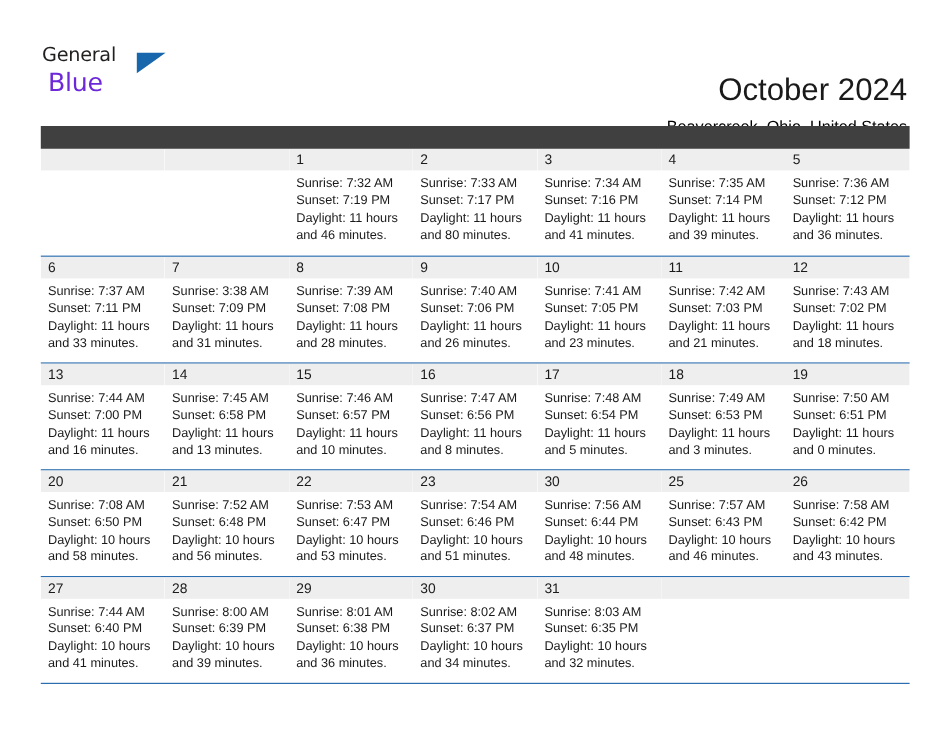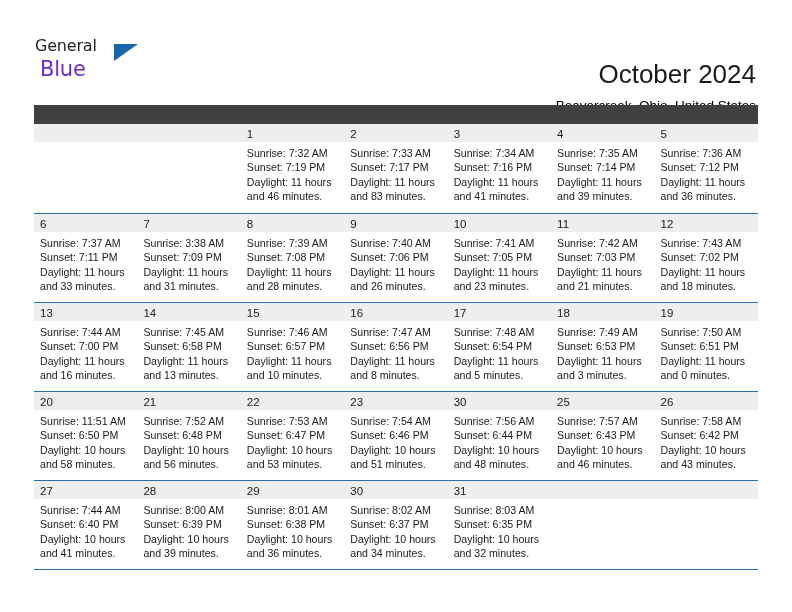--- a/index.html
+++ b/index.html
@@ -206,21 +206,21 @@
               <div class="detail-line">Daylight: 11 hours</div>
               <div class="detail-line">and 46 minutes.</div>
             </div>
           </div>
           <div class="day-cell">
             <div class="day-number-band"><span class="day-number">2</span></div>
             <div class="day-details">
               <div class="detail-line">Sunrise: 7:33 AM</div>
               <div class="detail-line">Sunset: 7:17 PM</div>
               <div class="detail-line">Daylight: 11 hours</div>
-              <div class="detail-line">and 83 minutes.</div>
+              <div class="detail-line">and 80 minutes.</div>
             </div>
           </div>
           <div class="day-cell">
             <div class="day-number-band"><span class="day-number">3</span></div>
             <div class="day-details">
               <div class="detail-line">Sunrise: 7:34 AM</div>
               <div class="detail-line">Sunset: 7:16 PM</div>
               <div class="detail-line">Daylight: 11 hours</div>
               <div class="detail-line">and 41 minutes.</div>
             </div>
@@ -371,21 +371,21 @@
               <div class="detail-line">Sunset: 6:51 PM</div>
               <div class="detail-line">Daylight: 11 hours</div>
               <div class="detail-line">and 0 minutes.</div>
             </div>
           </div>
         </div>
         <div class="week-row">
           <div class="day-cell">
             <div class="day-number-band"><span class="day-number">20</span></div>
             <div class="day-details">
-              <div class="detail-line">Sunrise: 11:51 AM</div>
+              <div class="detail-line">Sunrise: 7:08 AM</div>
               <div class="detail-line">Sunset: 6:50 PM</div>
               <div class="detail-line">Daylight: 10 hours</div>
               <div class="detail-line">and 58 minutes.</div>
             </div>
           </div>
           <div class="day-cell">
             <div class="day-number-band"><span class="day-number">21</span></div>
             <div class="day-details">
               <div class="detail-line">Sunrise: 7:52 AM</div>
               <div class="detail-line">Sunset: 6:48 PM</div>

